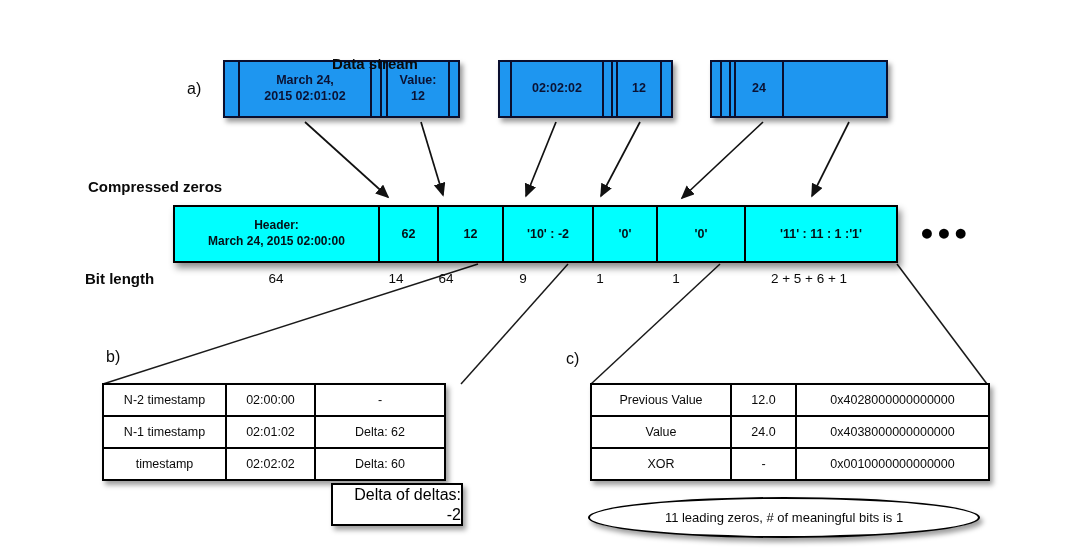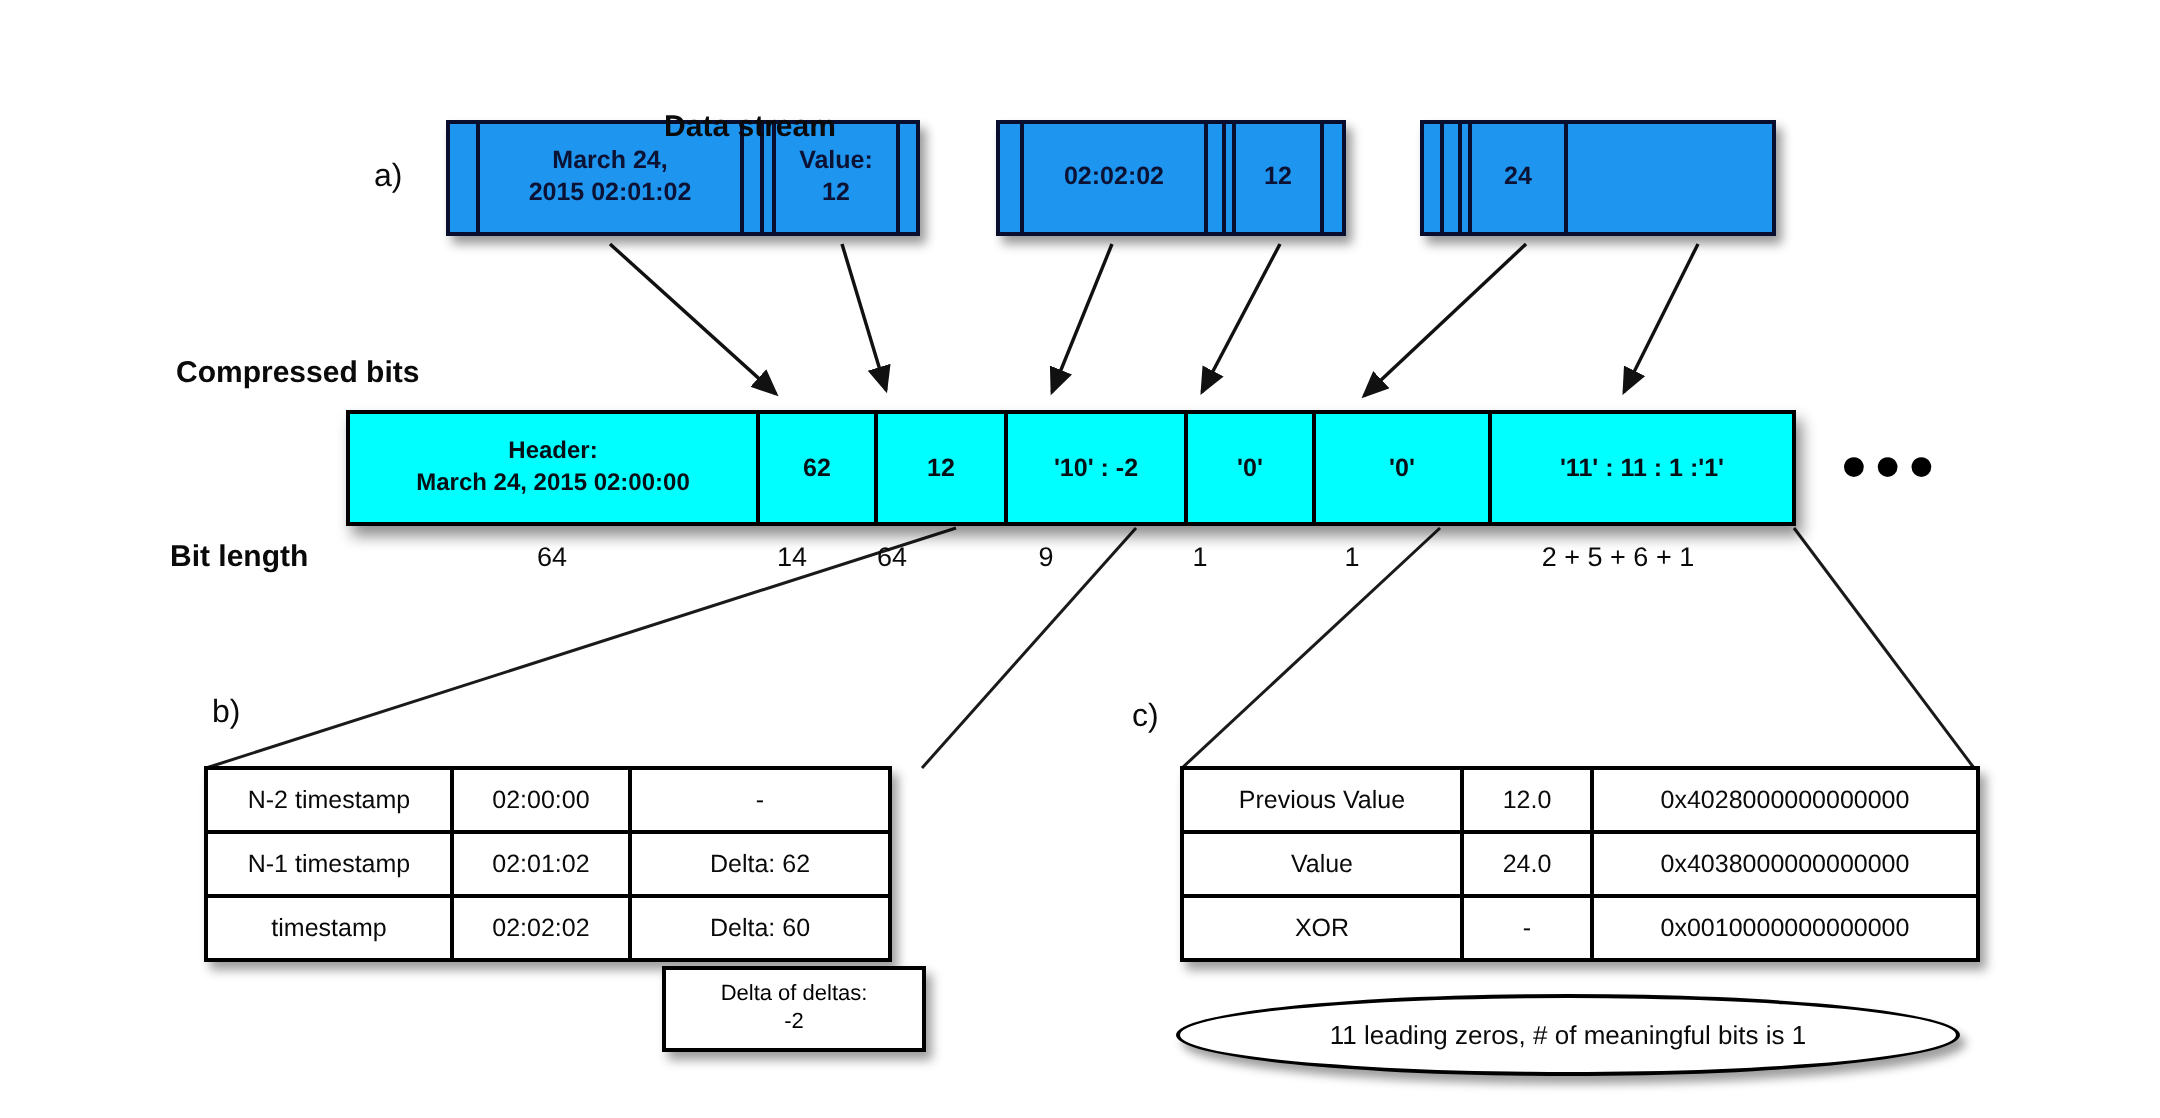--- a/index.html
+++ b/index.html
@@ -46,22 +46,22 @@
   .dots { font-size:23px; letter-spacing:3px; color:#000; z-index:3; }
 
   
   table.dtable { border-collapse:collapse; background:#fff; z-index:2; position:absolute;
                  box-shadow:3px 4px 5px rgba(0,0,0,0.38); }
   table.dtable td { border:2px solid #000; text-align:center; vertical-align:middle;
                     font-size:12.5px; font-weight:400; color:#0a0a0a; height:32px;
                     padding:0 4px; background:#fff; }
   .extra-cell {
     background:#fff; border:2px solid #000; z-index:2;
-    display:flex; flex-direction:column; justify-content:center; align-items:center;
-    font-size:11px; line-height:1.25; text-align:center;
+    display:flex; flex-direction:column; justify-content:center; align-items:flex-end;
+    font-size:16px; line-height:1.25; text-align:center;
     box-shadow:3px 4px 5px rgba(0,0,0,0.38);
   }
   .note-ellipse {
     background:#fff; border:2px solid #000; border-radius:50%;
     display:flex; justify-content:center; align-items:center;
     font-size:13px; color:#0a0a0a; z-index:2;
     box-shadow:3px 4px 5px rgba(0,0,0,0.38);
   }
 </style>
 </head>
@@ -85,21 +85,21 @@
 
     <line x1="478" y1="264" x2="103" y2="384" stroke="#1a1a1a" stroke-width="1.5"></line>
     <line x1="568" y1="264" x2="461" y2="384" stroke="#1a1a1a" stroke-width="1.5"></line>
 
     <line x1="720" y1="264" x2="591" y2="384" stroke="#1a1a1a" stroke-width="1.5"></line>
     <line x1="897" y1="264" x2="987" y2="384" stroke="#1a1a1a" stroke-width="1.5"></line>
   </svg>
 
   <div class="abs sec-label" style="left:300px; top:33px; width:150px; text-align:center;margin-top:22px;">Data stream</div>
   <div class="abs abc-label" style="left:187px; top:80px;">a)</div>
-  <div class="abs sec-label" style="left:88px; top:178px;">Compressed bits</div>
+  <div class="abs sec-label" style="left:88px; top:178px;">Compressed zeros</div>
   <div class="abs sec-label" style="left:85px; top:270px;">Bit length</div>
   <div class="abs abc-label" style="left:106px; top:348px;">b)</div>
   <div class="abs abc-label" style="left:566px; top:350px;">c)</div>
 
   <div class="abs sbox" style="left:223px; top:60px; width:237px;">
     <div class="scell" style="width:15px;"></div>
     <div class="scell main">
       <span class="stext">March 24,</span>
       <span class="stext">2015 02:01:02</span>
     </div>

